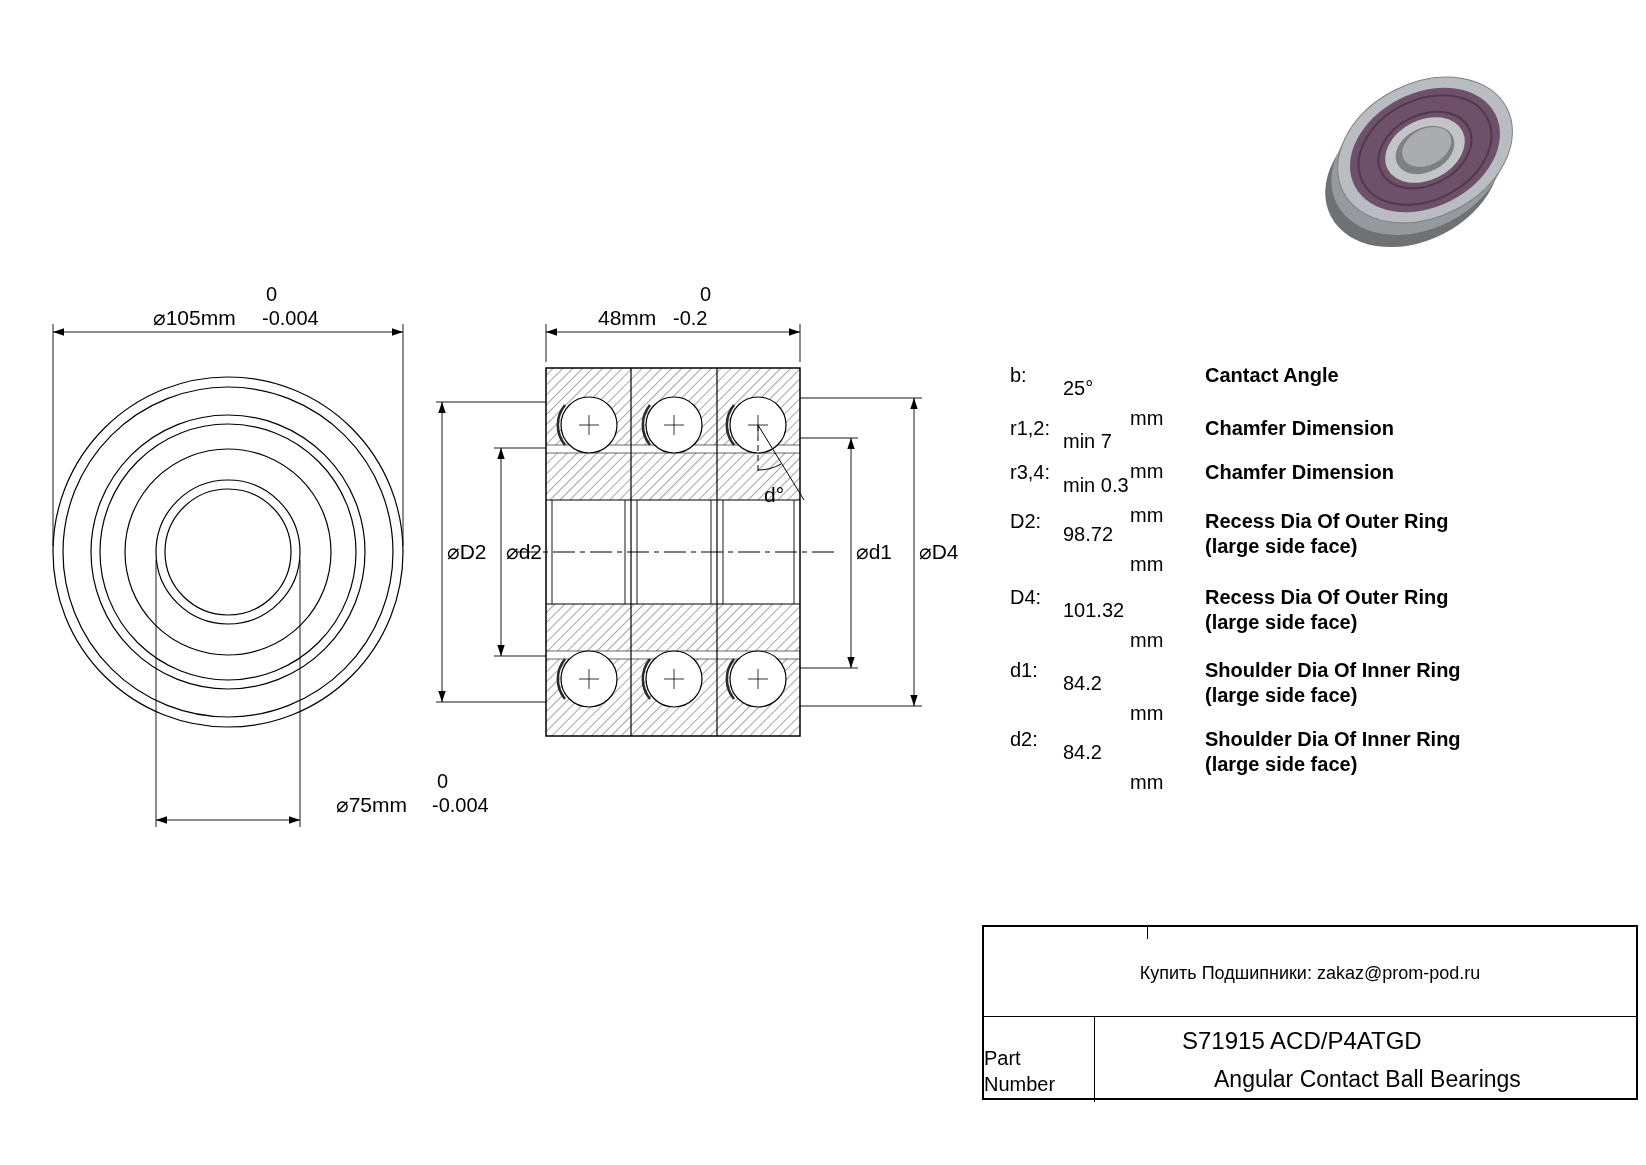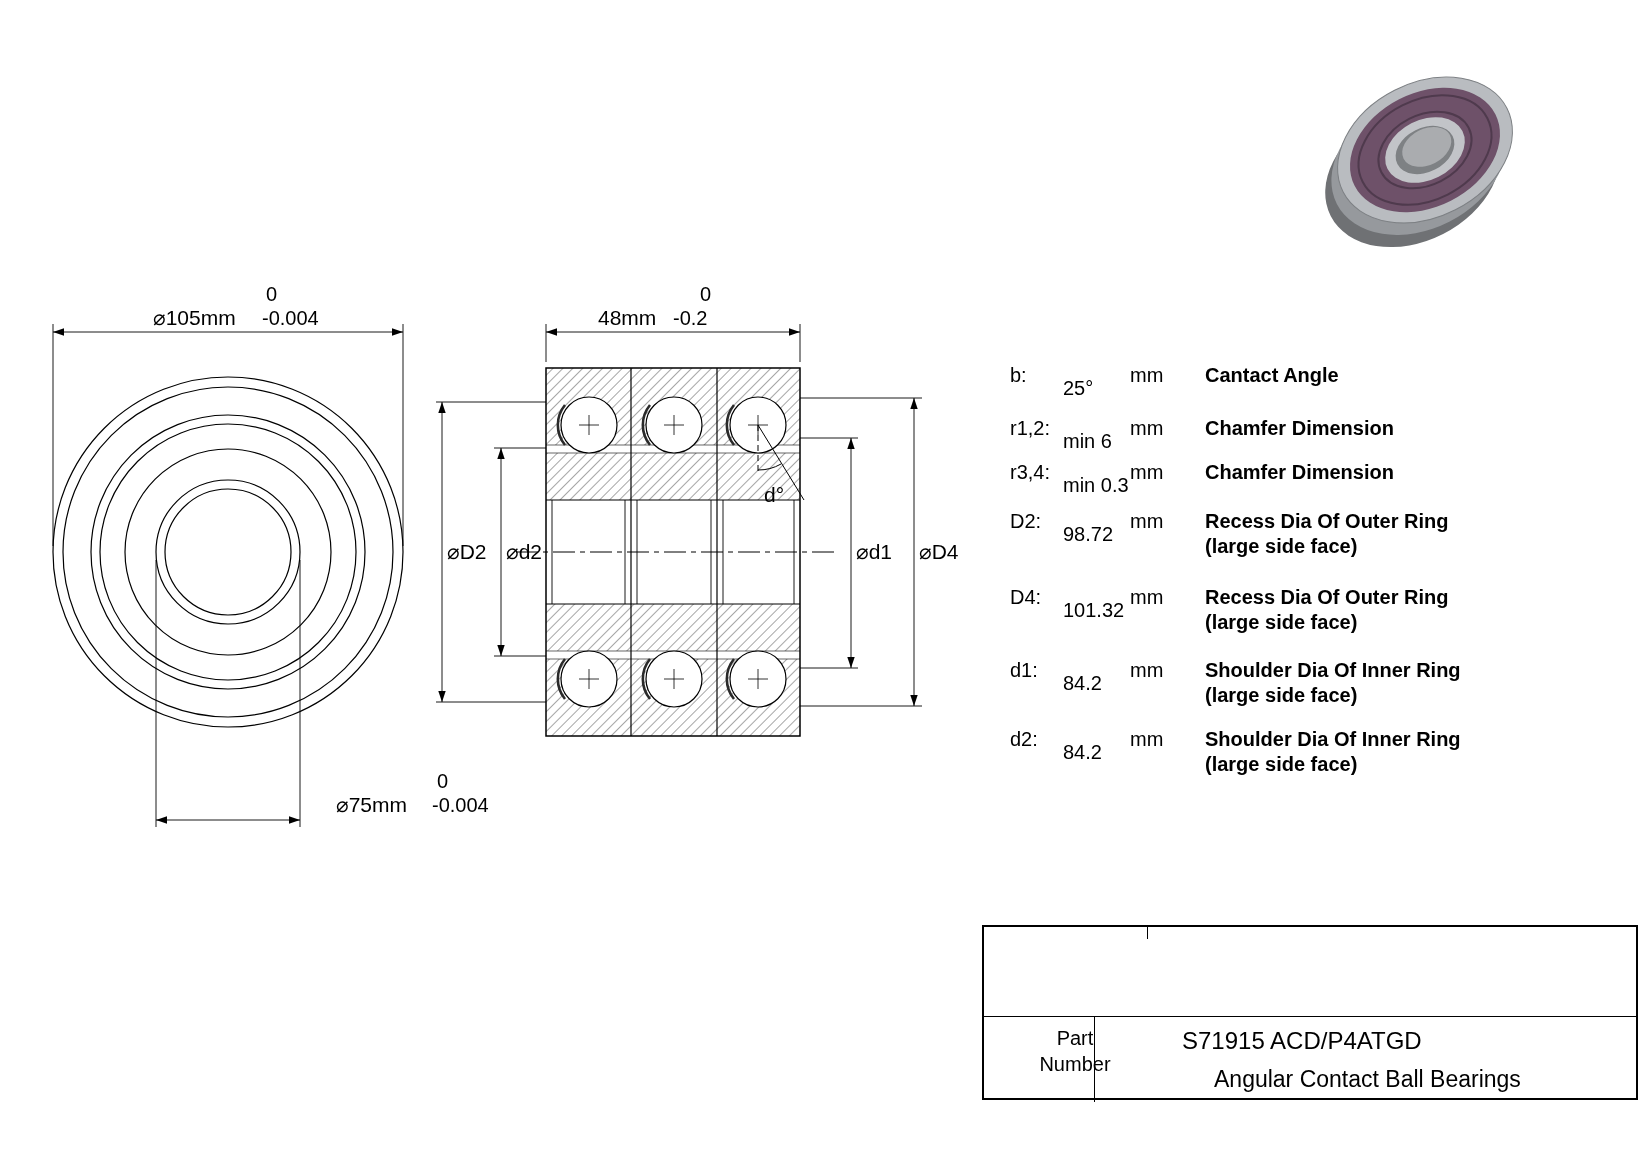--- a/index.html
+++ b/index.html
@@ -8,29 +8,29 @@
     font-family:"Liberation Sans", sans-serif;color:#000;overflow:hidden;
   }
   svg text{fill:#000;}
   .dimtext{font-size:21px;}
   .dimtol{font-size:20px;}
   .seclabel{font-size:21px;}
   
   .spec-row{position:absolute;left:1010px;display:flex;font-size:20px;line-height:25px;}
   .c-label{width:53px;}
   .c-value{width:67px;margin-top:13px;}
-  .c-unit{width:75px;}
+  .c-unit{width:75px;margin-top:43px;}
   .c-desc{width:360px;font-weight:bold;}
   
   .footer-table{position:absolute;left:982px;top:925px;width:656px;height:175px;border:2px solid #000;box-sizing:border-box;}
   .ft-divider-h{position:absolute;left:0;top:89px;width:100%;height:0;border-top:1.5px solid #000;}
   .ft-divider-v{position:absolute;left:110px;top:89px;width:0;height:86px;border-left:1.5px solid #000;}
   .ft-tick{position:absolute;left:163px;top:0;width:0;height:12px;border-left:1.5px solid #000;}
   .ft-contact{position:absolute;left:0;right:0;top:36px;text-align:center;font-size:18px;}
-  .ft-part-label{position:absolute;left:0;top:98px;width:110px;text-align:center;font-size:20px;line-height:26px;padding-left:36px;}
+  .ft-part-label{position:absolute;left:0;top:118px;width:110px;text-align:left;font-size:20px;line-height:26px;}
   .ft-part-number{position:absolute;left:198px;top:100px;font-size:24px;}
   .ft-part-type{position:absolute;left:230px;top:139px;font-size:23px;}
 </style>
 </head>
 <body>
 
 <svg width="1646" height="1165" viewBox="0 0 1646 1165" style="position:absolute;left:0;top:0;">
   <defs>
     <pattern id="hatch" width="7" height="7" patternUnits="userSpaceOnUse" patternTransform="rotate(45)">
       <rect width="7" height="7" fill="#ffffff"></rect>
@@ -199,21 +199,21 @@
     <div class="c-label">b:</div>
     <div class="c-value">25°</div>
     <div class="c-unit">mm</div>
     <div class="c-desc">
         <div>Cantact Angle</div>
         <div></div>
       </div>
   </div>
   <div class="spec-row" style="top:416px;">
     <div class="c-label">r1,2:</div>
-    <div class="c-value">min 6</div>
+    <div class="c-value">min 7</div>
     <div class="c-unit">mm</div>
     <div class="c-desc">
         <div>Chamfer Dimension</div>
         <div></div>
       </div>
   </div>
   <div class="spec-row" style="top:460px;justify-content:flex-end;">
     <div class="c-label">r3,4:</div>
     <div class="c-value">min 0.3</div>
     <div class="c-unit">mm</div>
@@ -255,20 +255,21 @@
     <div class="c-unit">mm</div>
     <div class="c-desc">
         <div>Shoulder Dia Of Inner Ring</div>
         <div>(large side face)</div>
       </div>
   </div>
 </div>
 
 <div class="footer-table">
   <div class="ft-tick"></div>
+  <div class="ft-contact">Купить Подшипники: zakaz@prom-pod.ru</div>
   <div class="ft-divider-h"></div>
   <div class="ft-divider-v"></div>
   <div class="ft-part-label">
     <div>Part</div>
     <div>Number</div>
   </div>
   <div class="ft-part-number">S71915 ACD/P4ATGD</div>
   <div class="ft-part-type">Angular Contact Ball Bearings</div>
 </div>
 

